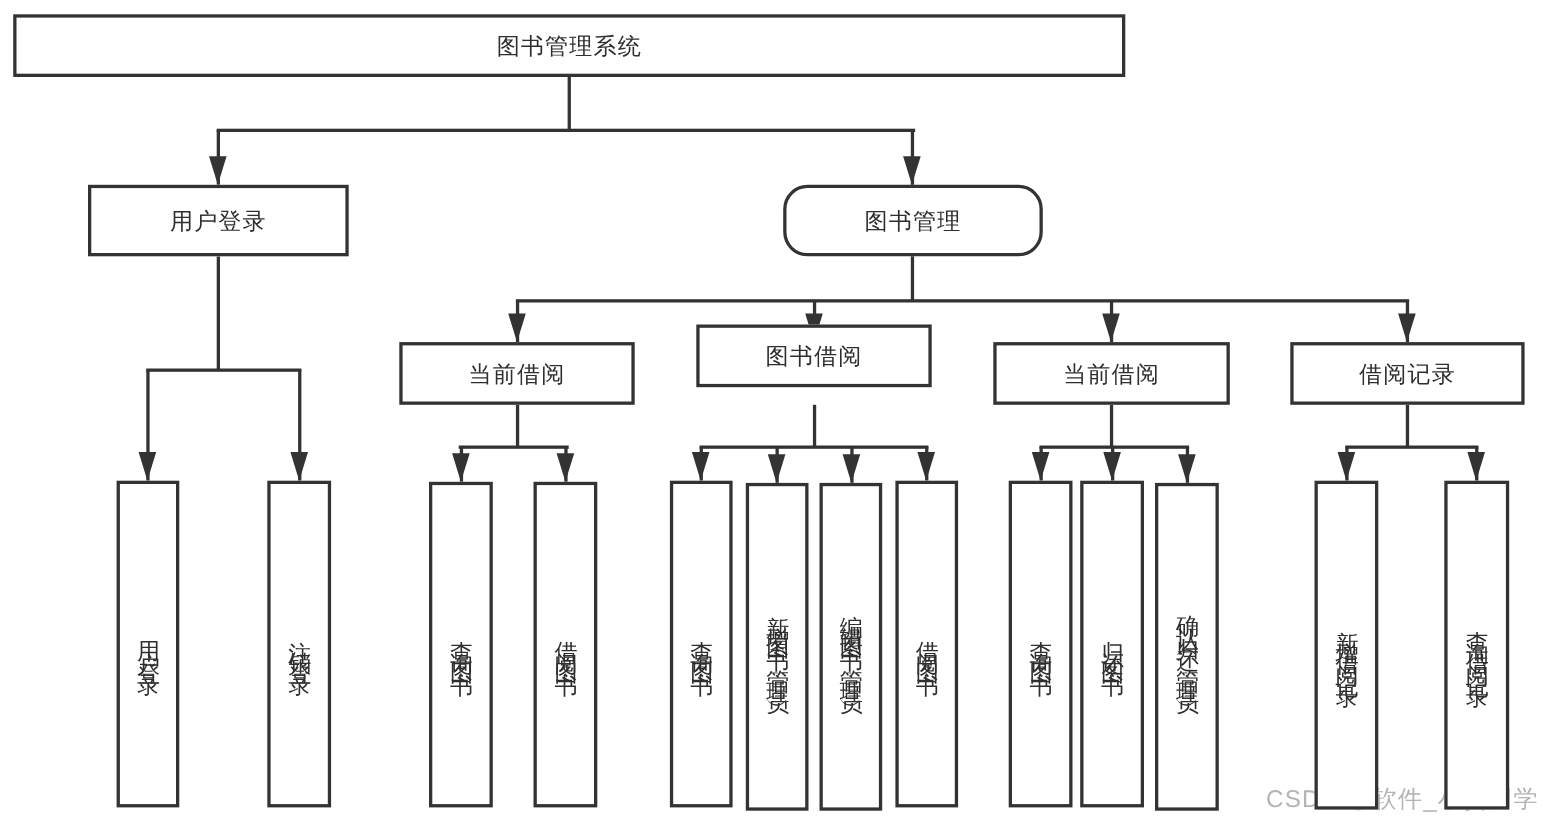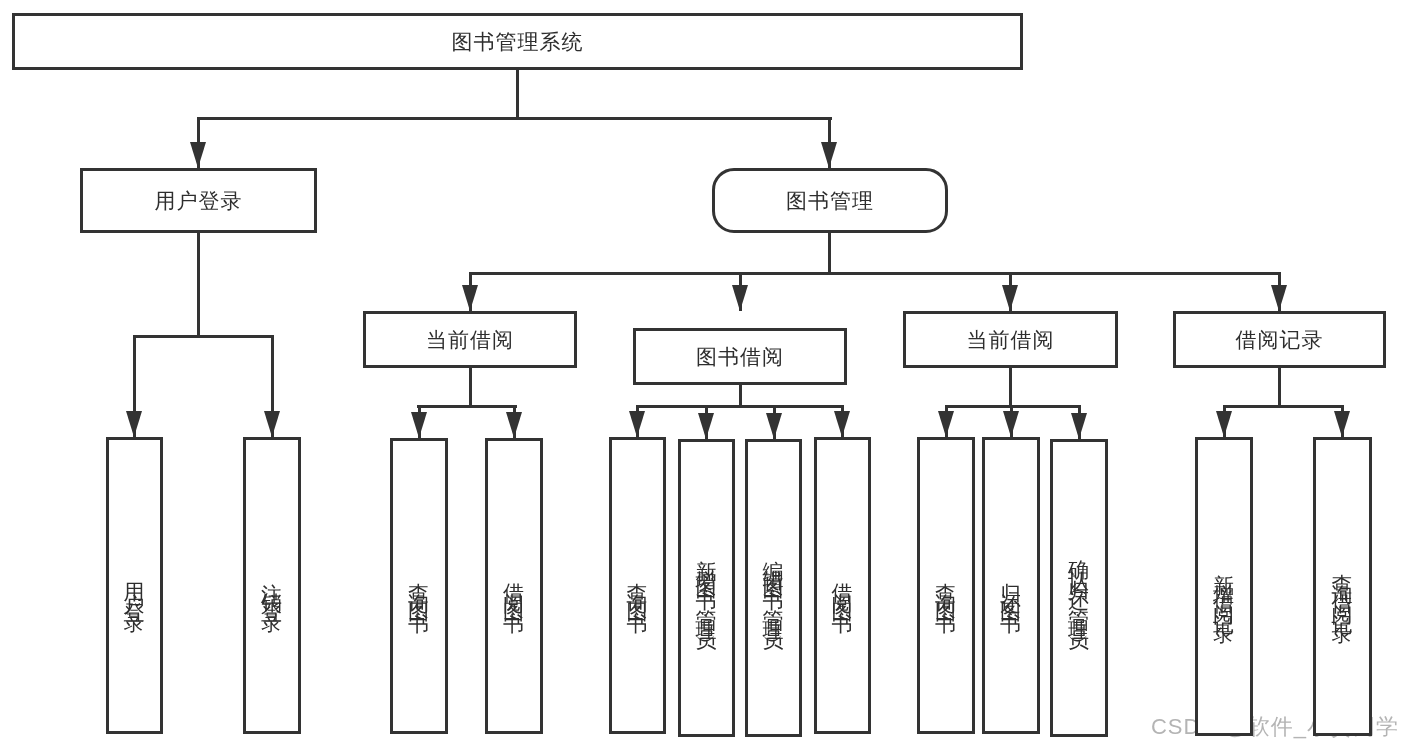--- a/index.html
+++ b/index.html
@@ -128,21 +128,21 @@
     </div>
     <div class="node horiz" style="left: 80px; top: 168px; width: 237px; height: 65px;">
       <span class="node-label">用户登录</span>
     </div>
     <div class="node horiz" style="left: 712px; top: 168px; width: 236px; height: 65px; border-radius: 22px;">
       <span class="node-label">图书管理</span>
     </div>
     <div class="node horiz" style="left: 363px; top: 311px; width: 214px; height: 57px;">
       <span class="node-label">当前借阅</span>
     </div>
-    <div class="node horiz" style="left: 633px; top: 328px; width: 214px; height: 57px;">
+    <div class="node horiz" style="left: 633px; top: 295px; width: 214px; height: 57px;">
       <span class="node-label">图书借阅</span>
     </div>
     <div class="node horiz" style="left: 903px; top: 311px; width: 215px; height: 57px;">
       <span class="node-label">当前借阅</span>
     </div>
     <div class="node horiz" style="left: 1173px; top: 311px; width: 213px; height: 57px;">
       <span class="node-label">借阅记录</span>
     </div>
     <div class="node vert" style="left: 106px; top: 437px; width: 57px; height: 297px;">
       <span class="node-label">用户登录</span>

